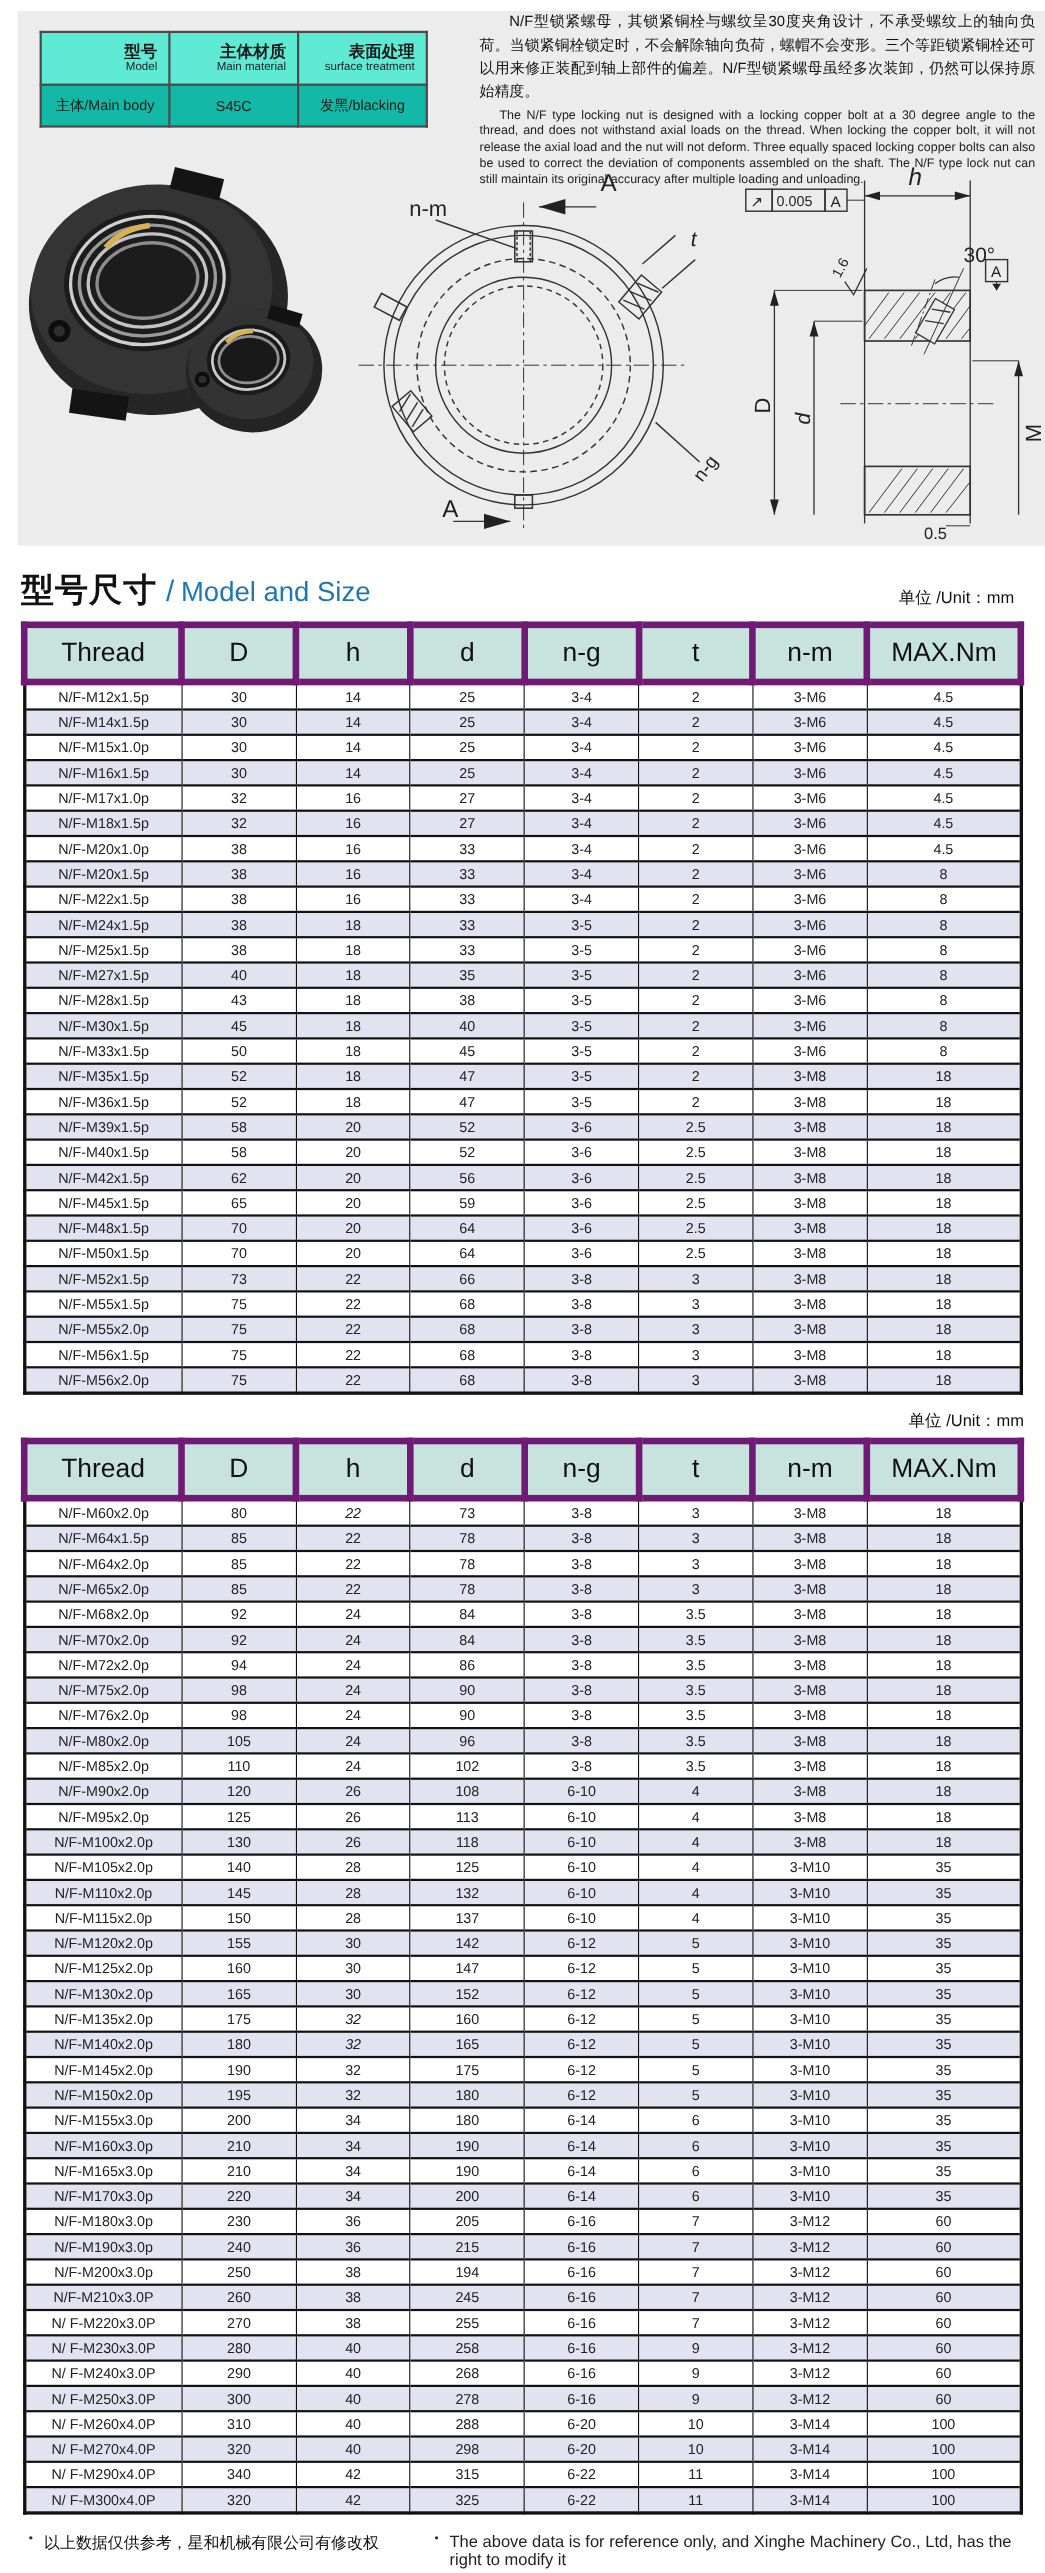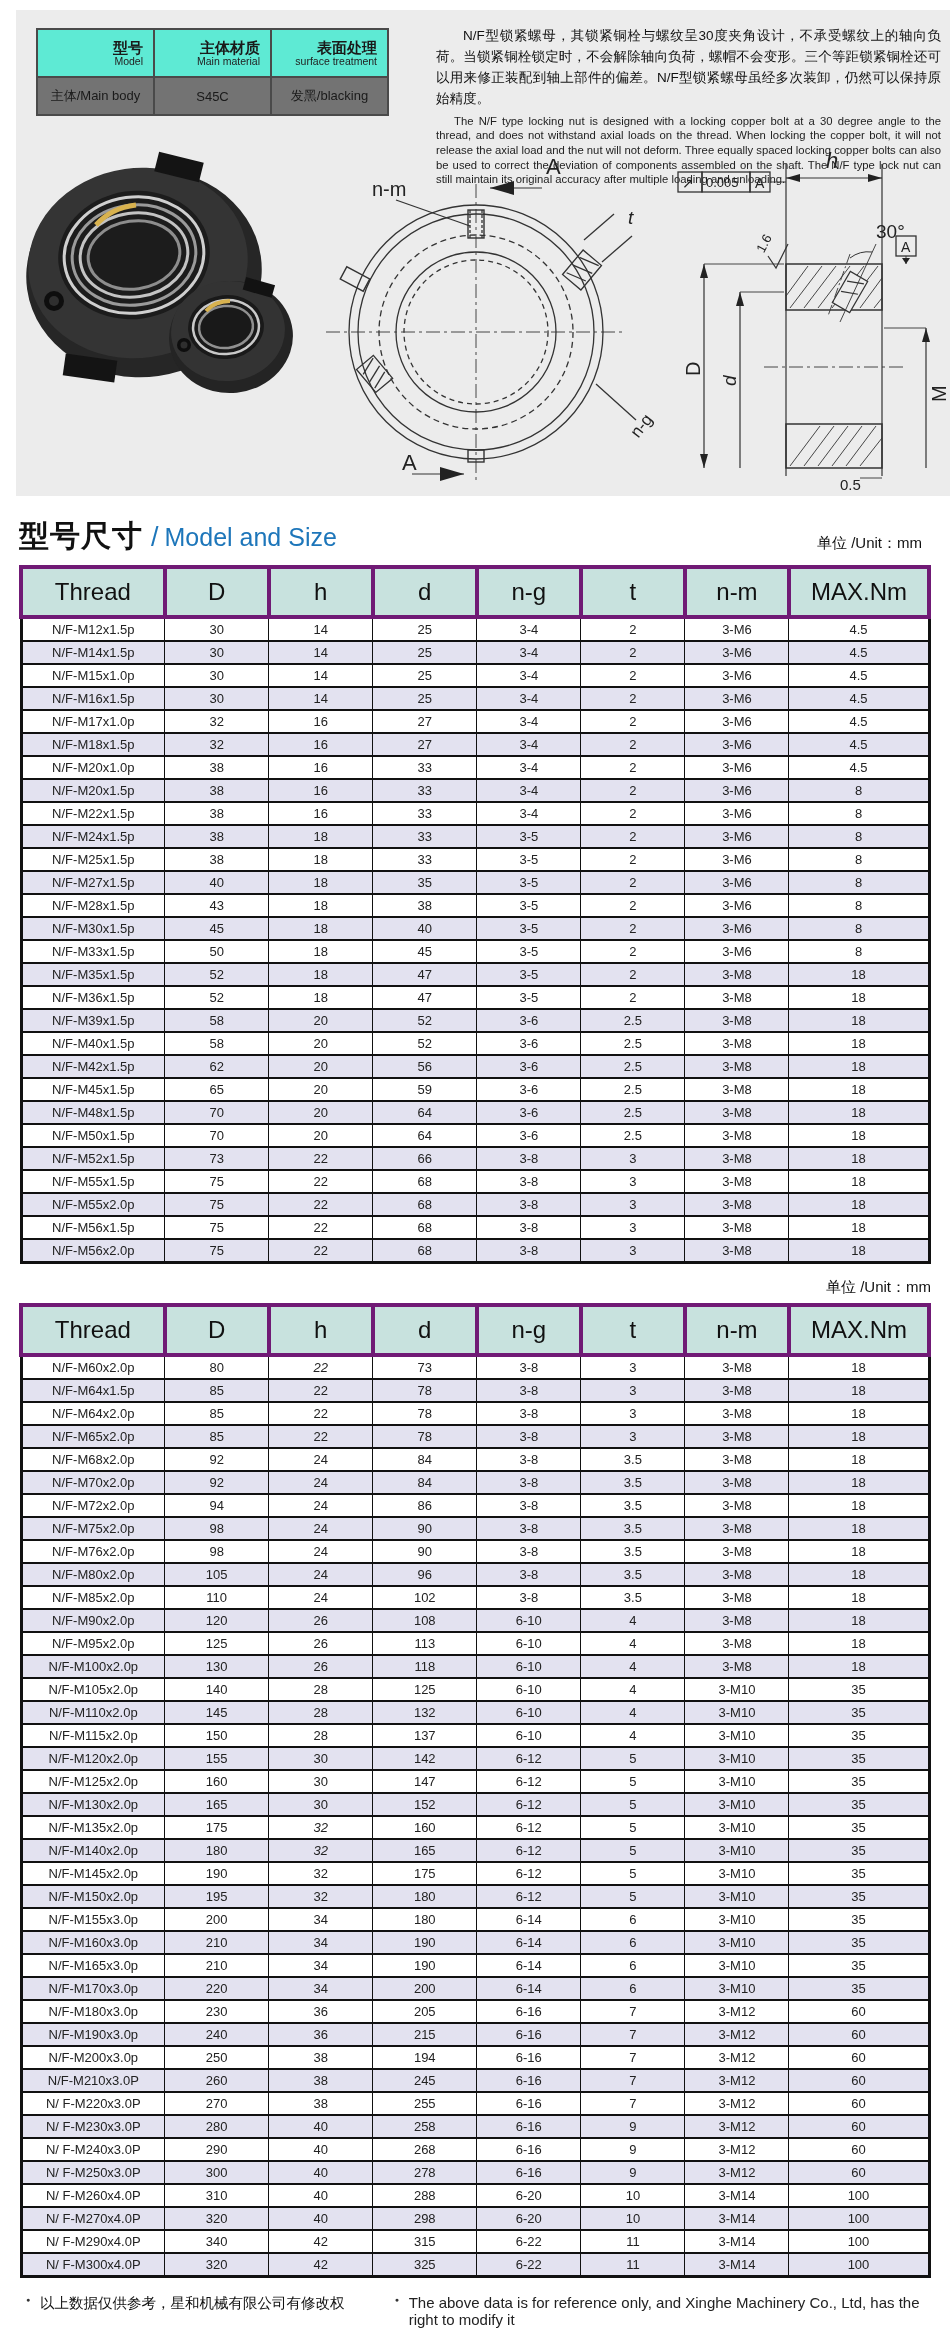--- a/index.html
+++ b/index.html
@@ -4,41 +4,41 @@
 <style>
   html,body{margin:0;padding:0;background:#ffffff;}
   body{width:950px;font-family:"Liberation Sans","DejaVu Sans",sans-serif;color:#1a1a1a;}
   .banner{position:relative;margin:10px 0 0 16px;width:934px;height:486px;background:#ececec;}
   
   .info-table{position:absolute;left:20px;top:18px;border-collapse:collapse;}
   .info-table th,.info-table td{border:2px solid #4a4a4a;text-align:center;padding:3px 10px;}
   .info-table th{background:#5eead4;font-weight:normal;text-align:right;}
   .info-th-zh{font-size:15px;font-weight:bold;line-height:1.15;}
   .info-th-en{font-size:10.5px;color:#222;line-height:1.1;}
-  .info-table td{background:#737373;font-size:13px;height:30px;}
+  .info-table td{background:#14b8a6;font-size:13px;height:30px;}
   .info-table th{width:95px;height:40px;}
   
-  .desc{position:absolute;left:420px;top:16px;width:505px;}
+  .desc{position:absolute;left:420px;top:0;width:505px;}
   .desc-zh{font-size:13.5px;line-height:1.55;text-align:justify;text-indent:2em;color:#111;}
   .desc-en{margin-top:4px;font-size:11.3px;line-height:1.3;text-align:justify;text-indent:1.6em;color:#222;}
   
   .photo-svg{position:absolute;left:0px;top:95px;}
   .front-svg{position:absolute;left:268px;top:112px;}
   .side-svg{position:absolute;left:648px;top:106px;}
   svg text{font-family:"Liberation Sans","DejaVu Sans",sans-serif;}
   
   .section-head{margin:20px 28px 8px 19px;display:flex;align-items:flex-end;justify-content:space-between;}
   .sec-title-zh{font-size:30px;font-weight:bold;color:#111;letter-spacing:1px;}
   .sec-title-en{font-size:25px;color:#1d76ba;}
   .sec-sep{font-size:27px;color:#1d76ba;padding:0 6px 0 8px;}
   .unit-label{font-size:15px;color:#111;padding-bottom:4px;}
   .unit-label2{width:912px;margin:14px 0 6px 19px;text-align:right;font-size:15px;color:#111;}
   
   .spec-table{border-collapse:collapse;width:912px;margin-left:19px;border:3px solid #111;}
-  .spec-table th{background:#c8e2de;font-size:24px;font-weight:normal;color:#111;height:44px;border:4px solid #701a75;}
+  .spec-table th{background:#c8e2de;font-size:24px;font-weight:normal;color:#111;height:44px;border:6px solid #701a75;}
   .spec-table td{font-size:13px;color:#222;text-align:center;height:19px;padding:1px 2px;border-left:1px solid #111;border-right:1px solid #111;border-top:2px solid #111;border-bottom:2px solid #111;}
   .spec-table tbody tr:nth-child(even) td{background:#e3e2f0;}
   .spec-table tbody tr:nth-child(odd) td{background:#ffffff;}
   .col-thread{width:15.8%;} .col-mid{width:11.45%;} .col-max{width:15.4%;}
   td.italic{font-style:italic;}
   
   .footer{display:flex;margin:16px 16px 0 26px;padding-bottom:26px;}
   .notes{list-style:none;margin:0;padding:0;}
   .notes li{position:relative;padding-left:14px;margin-bottom:9px;}
   .notes li:before{content:"●";position:absolute;left:0;top:2px;font-size:7px;color:#333;}

